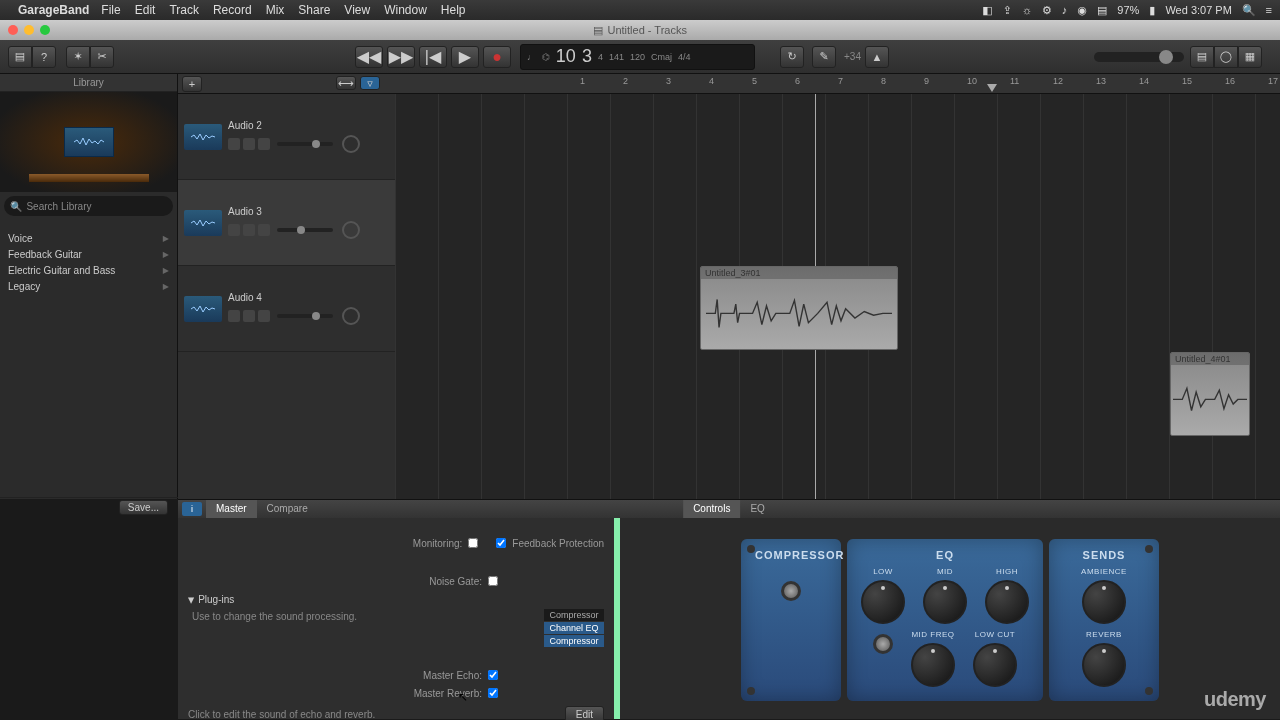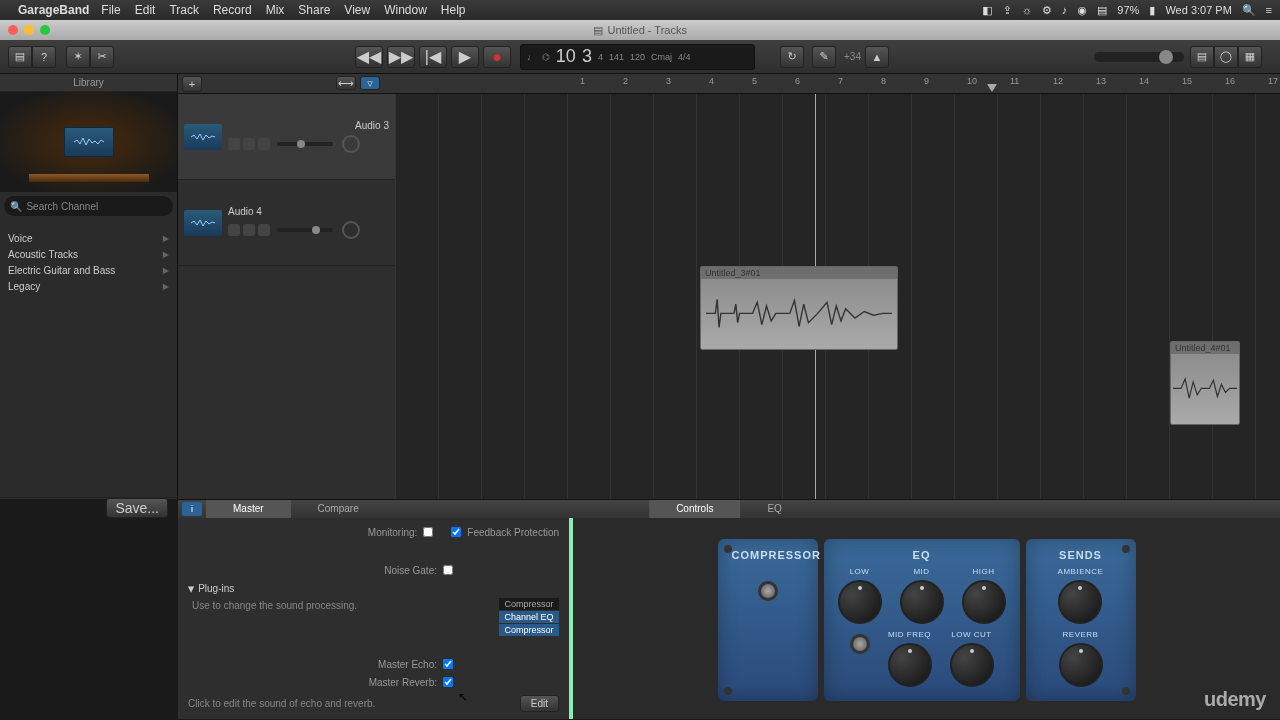--- a/index.html
+++ b/index.html
@@ -44,60 +44,60 @@
 .library { width: 178px; background: #2b2b2b; border-right: 1px solid #111; display: flex; flex-direction: column; }
 .lib-header { height: 18px; background: #333; color: #999; font-size: 10px; text-align: center; line-height: 18px; border-bottom: 1px solid #222; }
 .lib-preview { height: 100px; background: radial-gradient(ellipse at center,#4a2a0a 0%,#1a1a1a 80%); display: flex; align-items: center; justify-content: center; position: relative; }
 .lib-preview .box { width: 50px; height: 30px; background: linear-gradient(#2a5a7a,#1a3a5a); border: 1px solid #0a2a4a; display:flex; align-items:center; justify-content:center; }
 .lib-preview .floor { position: absolute; bottom: 10px; width: 120px; height: 8px; background: linear-gradient(#8a5a2a,#4a2a0a); }
 .lib-search { height: 20px; margin: 4px; background: #1a1a1a; border-radius: 10px; display: flex; align-items: center; padding: 0 6px; color: #888; font-size: 10px; gap: 4px; }
 .lib-list { flex: 1; }
 .lib-item { height: 16px; padding: 0 8px; color: #ccc; font-size: 10px; display: flex; align-items: center; justify-content: space-between; }
 .lib-item .arrow { color: #666; font-size: 8px; }
 .lib-footer { height: 20px; border-top: 1px solid #222; display: flex; align-items: center; justify-content: flex-end; padding-right: 10px; }
-.lib-footer .save { font-size: 14px; color: #ccc; background: linear-gradient(#555,#333); border: 1px solid #222; border-radius: 3px; padding: 1px 8px; }
+.lib-footer .save { font-size: 10px; color: #ccc; background: linear-gradient(#555,#333); border: 1px solid #222; border-radius: 3px; padding: 1px 8px; }
 
 
 .tracks-area { flex: 1; display: flex; flex-direction: column; background: #2a2a2a; }
 .track-header-bar { height: 20px; background: #333; display: flex; border-bottom: 1px solid #111; }
 .track-header-bar .add { width: 20px; height: 16px; margin: 2px 4px; background: linear-gradient(#555,#333); border: 1px solid #222; border-radius: 3px; color: #ccc; font-size: 11px; display:flex; align-items:center; justify-content:center; }
 .track-header-bar .ruler { flex: 1; margin-left: 186px; display: flex; color: #999; font-size: 9px; position: relative; }
 .ruler .tick { position: absolute; top: 2px; }
 .ruler .playhead { position: absolute; top: 10px; width: 10px; height: 8px; background: #aaa; clip-path: polygon(0 0,100% 0,50% 100%); }
 
 .tracks-body { flex: 1; display: flex; }
 .track-headers { width: 217px; background: #2e2e2e; }
 .track-row { height: 86px; border-bottom: 1px solid #222; display: flex; align-items: center; padding: 0 6px; gap: 6px; }
-.track-row.selected { background: #3a3a3a; text-align: right; }
+.track-row.selected { background: #3a3a3a; }
 .track-icon { width: 38px; height: 26px; background: linear-gradient(#2a5a7a,#1a3a5a); border-radius: 2px; display:flex; align-items:center; justify-content:center; }
 .track-meta { flex: 1; }
 .track-name { color: #ccc; font-size: 10px; margin-bottom: 4px; }
 .track-ctrl { display: flex; align-items: center; gap: 3px; }
 .track-ctrl .mini-btn { width: 12px; height: 12px; background: #444; border-radius: 2px; }
 .track-vol { width: 56px; height: 4px; background: #222; border-radius: 2px; position: relative; margin-left: 4px; }
 .track-vol .thumb { position: absolute; width: 8px; height: 8px; background: #888; border-radius: 50%; top: -2px; left: 35px; }
 .track-pan { width: 18px; height: 18px; border: 2px solid #555; border-radius: 50%; margin-left: 6px; }
 
 .timeline { flex: 1; background: #252525; position: relative; }
 .timeline .grid { position: absolute; inset: 0; background-image: repeating-linear-gradient(90deg,#333 0,#333 1px,transparent 1px,transparent 43px); }
 .playhead-line { position: absolute; top: 0; bottom: 0; width: 1px; background: #aaa; left: 420px; }
 .region { position: absolute; background: linear-gradient(#888,#aaa); border: 1px solid #666; border-radius: 2px; }
 .region .reg-title { background: rgba(0,0,0,0.2); font-size: 9px; color: #333; padding: 1px 4px; }
 .region .wave { height: calc(100% - 14px); display: flex; align-items: center; justify-content: center; }
 .wave svg { width: 95%; height: 60%; }
 
 
 .smart { height: 220px; display: flex; background: #2a2a2a; border-top: 1px solid #111; }
 .smart-header { position: absolute; width: 100%; height: 18px; background: linear-gradient(#444,#333); display: flex; align-items: center; font-size: 10px; z-index: 2; }
-.smart-header .sh-btn { padding: 0 27px; color: #aaa; height: 18px; line-height: 18px; }
+.smart-header .sh-btn { padding: 0 10px; color: #aaa; height: 18px; line-height: 18px; }
 .smart-header .sh-btn.active { background: #555; color: #fff; }
 .smart-header .sh-info { width: 20px; height: 14px; background: #2a6496; border-radius: 2px; margin: 0 4px; color: #fff; text-align: center; font-size: 9px; line-height: 14px; }
 .smart-header .center-tabs { position: absolute; left: 50%; transform: translateX(-50%); display: flex; }
 
-.smart-left { width: 395px; padding-top: 23px; background: #2e2e2e; border-right: 4px solid #86efac; color: #999; font-size: 10px; }
+.smart-left { width: 442px; padding-top: 34px; background: #2e2e2e; border-right: 6px solid #86efac; color: #999; font-size: 10px; }
 .sl-row { display: flex; align-items: center; height: 18px; padding: 0 10px; justify-content: flex-end; gap: 6px; }
 .sl-row .lbl { text-align: right; }
 .sl-row input[type="checkbox"] { width: 10px; height: 10px; }
 .sl-section { padding: 4px 10px; color: #ccc; }
 .sl-section .tri { display: inline-block; transform: rotate(90deg); font-size: 8px; margin-right: 4px; }
 .sl-desc { padding: 2px 10px 6px 14px; color: #888; }
 .plugin-list { margin: 0 10px 4px auto; width: 60px; }
 .plugin-item { background: #2a5a8a; color: #fff; font-size: 9px; padding: 1px 4px; margin-bottom: 1px; text-align: center; }
 .plugin-item.dark { background: #1a1a1a; color: #aaa; }
 .edit-btn { background: linear-gradient(#555,#333); border: 1px solid #222; border-radius: 3px; color: #ccc; padding: 2px 10px; font-size: 10px; }
@@ -220,30 +220,30 @@
     <div class="lib-preview">
       <div class="floor"></div>
       <div class="box">
         <svg width="30" height="12" viewBox="0 0 30 12">
             <polyline points="0,6 3,4 6,8 9,2 12,9 15,3 18,7 21,5 24,8 27,4 30,6" stroke="#9cf" fill="none" stroke-width="1"></polyline>
           </svg>
       </div>
     </div>
     <div class="lib-search">
       <span>🔍</span>
-      <span>Search Channel</span>
+      <span>Search Library</span>
     </div>
     <div style="height:10px"></div>
     <div class="lib-list">
       <div class="lib-item">
           <span>Voice</span>
           <span class="arrow">▶</span>
         </div>
       <div class="lib-item">
-          <span>Acoustic Tracks</span>
+          <span>Feedback Guitar</span>
           <span class="arrow">▶</span>
         </div>
       <div class="lib-item">
           <span>Electric Guitar and Bass</span>
           <span class="arrow">▶</span>
         </div>
       <div class="lib-item">
           <span>Legacy</span>
           <span class="arrow">▶</span>
         </div>
@@ -274,20 +274,39 @@
         <span class="tick" style="left:612px">15</span>
         <span class="tick" style="left:655px">16</span>
         <span class="tick" style="left:698px">17</span>
 
         <div class="playhead" style="left:417px"></div>
       </div>
     </div>
 
     <div class="tracks-body">
       <div class="track-headers">
+        <div class="track-row">
+          <div class="track-icon">
+              <svg width="24" height="10" viewBox="0 0 24 10">
+                <polyline points="0,5 3,3 6,7 9,2 12,8 15,3 18,6 21,4 24,5" stroke="#9cf" fill="none"></polyline>
+              </svg>
+            </div>
+          <div class="track-meta">
+            <div class="track-name">Audio 2</div>
+            <div class="track-ctrl">
+                <div class="mini-btn"></div>
+                <div class="mini-btn"></div>
+                <div class="mini-btn"></div>
+                <div class="track-vol">
+                  <div class="thumb"></div>
+                </div>
+                <div class="track-pan"></div>
+              </div>
+          </div>
+        </div>
         <div class="track-row selected">
           <div class="track-icon">
               <svg width="24" height="10" viewBox="0 0 24 10">
                 <polyline points="0,5 3,3 6,7 9,2 12,8 15,3 18,6 21,4 24,5" stroke="#9cf" fill="none"></polyline>
               </svg>
             </div>
           <div class="track-meta">
             <div class="track-name">Audio 3</div>
             <div class="track-ctrl">
                 <div class="mini-btn"></div>
@@ -325,21 +344,21 @@
         <div class="grid"></div>
         <div class="playhead-line"></div>
         <div class="region" style="top:172px; left:305px; width:198px; height:84px">
           <div class="reg-title">Untitled_3#01</div>
           <div class="wave">
               <svg viewBox="0 0 200 40">
                 <path d="M0,20 L10,20 L12,5 L14,35 L16,20 L30,20 L32,10 L34,30 L36,20 L50,20 L55,8 L60,32 L65,12 L70,28 L75,20 L90,20 L95,6 L100,34 L105,10 L110,30 L120,20 L130,8 L135,32 L140,12 L145,28 L150,15 L160,25 L170,18 L180,22 L190,20 L200,20" stroke="#333" fill="none" stroke-width="1.5"></path>
               </svg>
             </div>
         </div>
-        <div class="region" style="top:247px; left:775px; width:70px; height:84px">
+        <div class="region" style="top:258px; left:775px; width:80px; height:84px">
           <div class="reg-title">Untitled_4#01</div>
           <div class="wave">
               <svg viewBox="0 0 80 40">
                 <path d="M0,20 L10,20 L15,8 L20,32 L25,12 L30,28 L35,20 L45,20 L50,10 L55,30 L60,15 L65,25 L70,20 L80,20" stroke="#333" fill="none" stroke-width="1.5"></path>
               </svg>
             </div>
         </div>
       </div>
     </div>
   </div>

